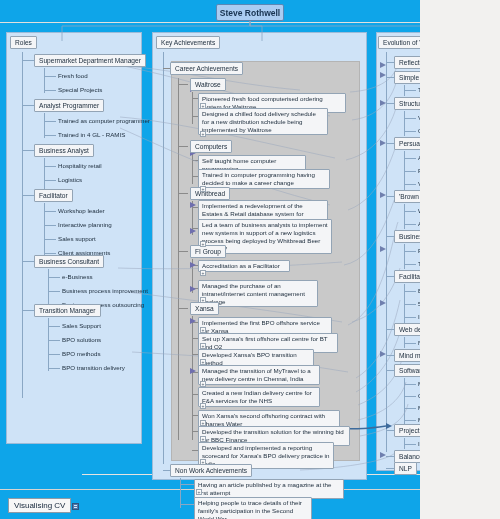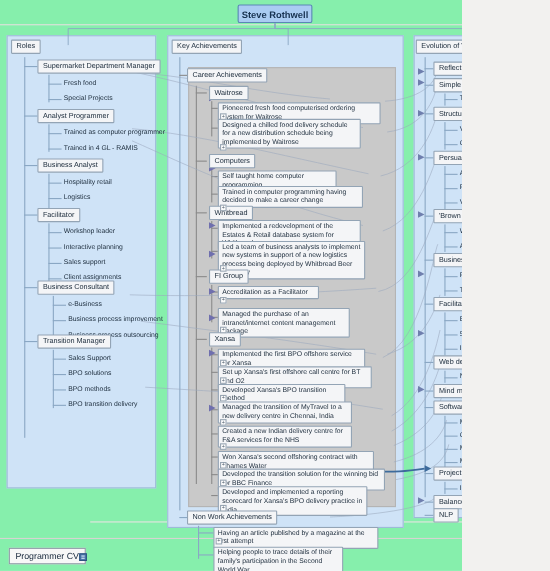--- a/index.html
+++ b/index.html
@@ -6,21 +6,21 @@
   html, body {
     margin: 0; padding: 0;
     width: 500px; height: 519px;
     background: #f2f1ef;
     font-family: "Liberation Sans", sans-serif;
     overflow: hidden;
   }
   #canvas {
     position: relative;
     width: 420px; height: 519px;
-    background: #86efac;
+    background: #0ea5e9;
     overflow: hidden;
   }
   #svg-links {
     position: absolute; left: 0; top: 0;
     width: 500px; height: 519px;
     pointer-events: none;
     z-index: 5;
   }
 
   
@@ -496,17 +496,17 @@
   <div class="hline" style="left:404px; top:444px; width:12px;"></div>
   <div class="leaf" style="left:418px; top:440px;"><span>Interactive</span></div>
 
   <div class="hline" style="left:386px; top:456px; width:8px;"></div>
   <div class="nb title" style="left:394px; top:450px;"><span>Balanced scorecard</span></div>
 
   <div class="hline" style="left:386px; top:468px; width:8px;"></div>
   <div class="nb title" style="left:394px; top:462px;"><span>NLP</span></div>
 
   <div class="footer-node">
-    <span>Programmer CV</span>
+    <span>Visualising CV</span>
   </div>
   <div class="footer-icon"></div>
 
 </div>
 
 </body></html>

